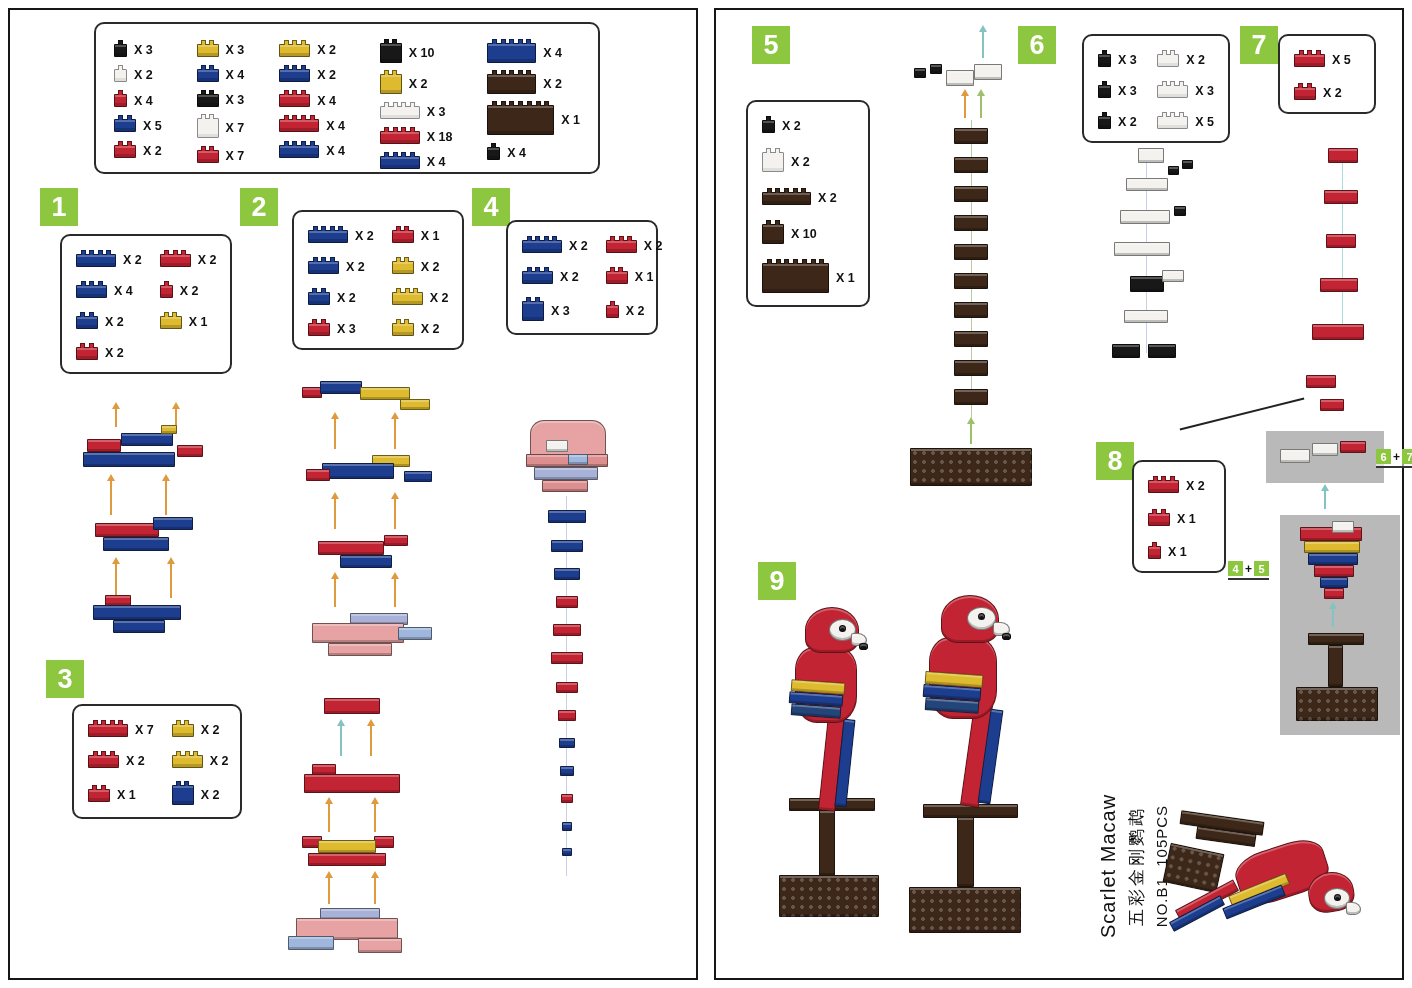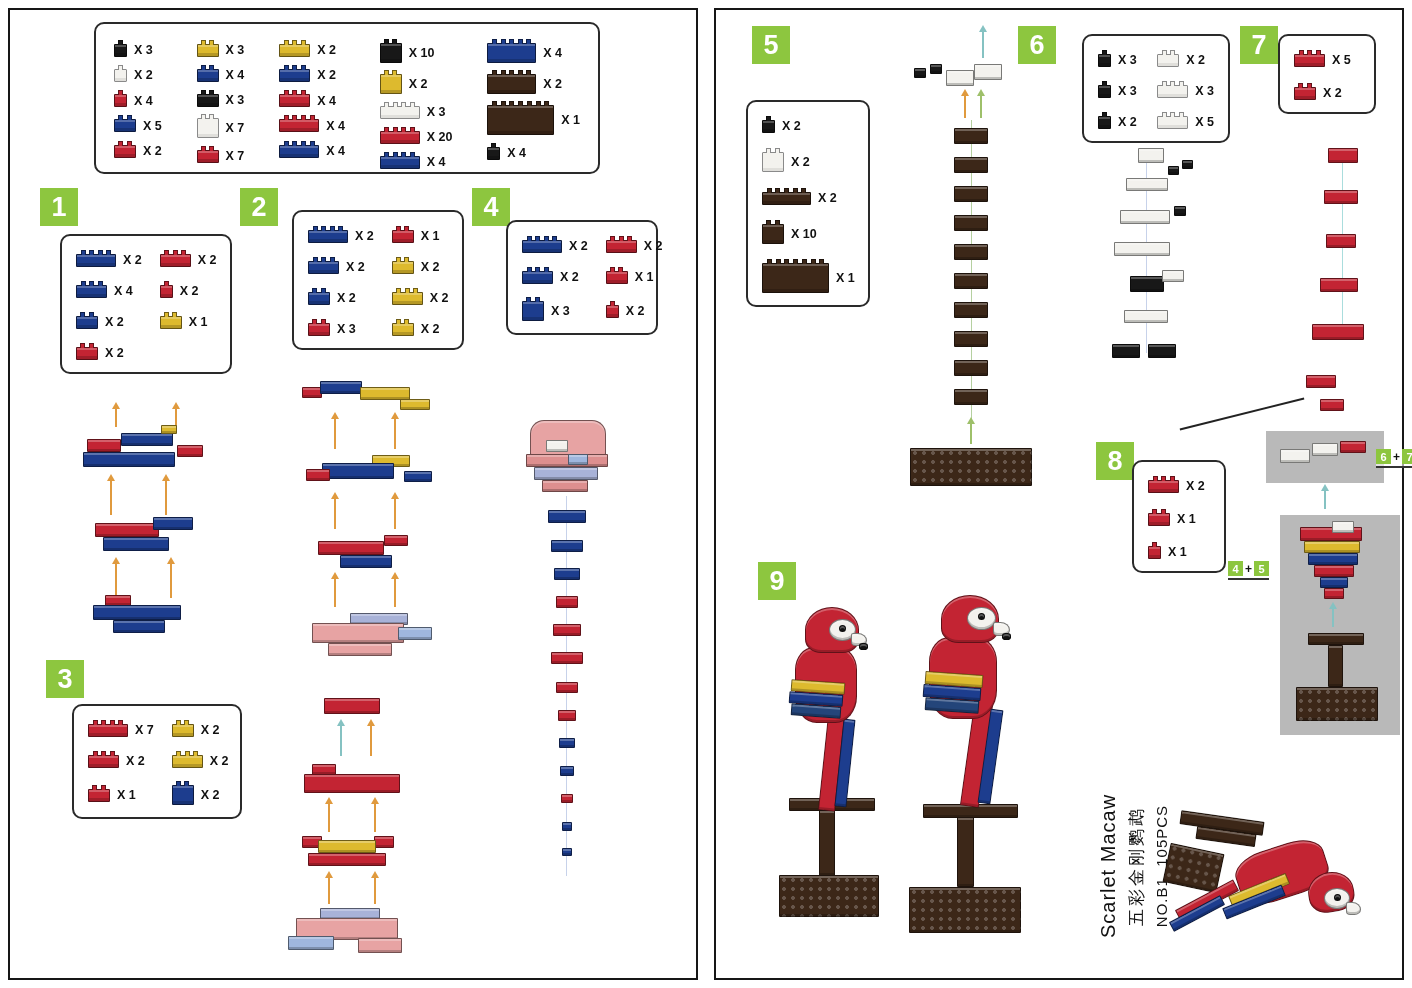--- a/index.html
+++ b/index.html
@@ -212,21 +212,21 @@
     <span class="count">X 3</span>
   </div>
 
   <div class="part">
     <span class="brick" style="background: rgb(195, 36, 51); width: 40px; height: 13px;">
               <i class="stud"></i>
               <i class="stud"></i>
               <i class="stud"></i>
               <i class="stud"></i>
             </span>
-    <span class="count">X 20</span>
+    <span class="count">X 18</span>
   </div>
 
   <div class="part">
     <span class="brick" style="background: rgb(29, 61, 142); width: 40px; height: 13px;">
               <i class="stud"></i>
               <i class="stud"></i>
               <i class="stud"></i>
               <i class="stud"></i>
             </span>
     <span class="count">X 4</span>

